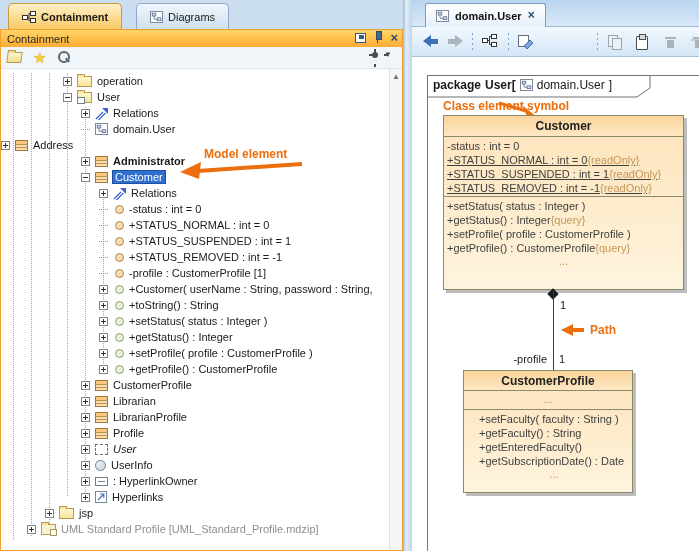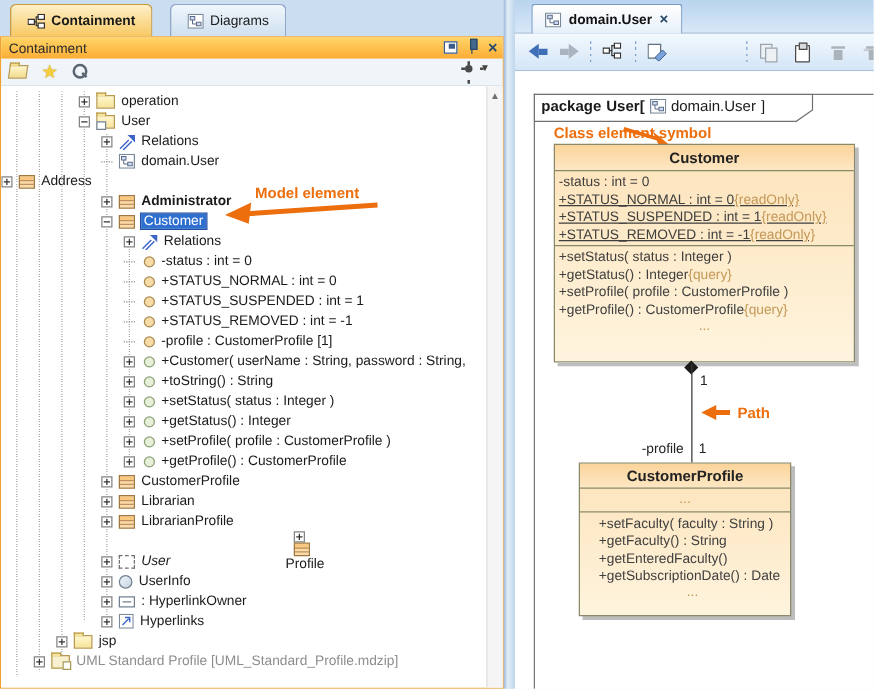--- a/index.html
+++ b/index.html
@@ -318,21 +318,21 @@
             <div class="trow" style="padding-left: 80px;">
               <span class="exp plus"></span>
               <span class="ticon i-class"></span>
               <span class="tlabel">Librarian</span>
             </div>
             <div class="trow" style="padding-left: 80px;">
               <span class="exp plus"></span>
               <span class="ticon i-class"></span>
               <span class="tlabel">LibrarianProfile</span>
             </div>
-            <div class="trow" style="padding-left: 80px; flex-direction: column;">
+            <div class="trow" style="padding-left: 80px;">
               <span class="exp plus"></span>
               <span class="ticon i-class"></span>
               <span class="tlabel">Profile</span>
             </div>
             <div class="trow" style="padding-left: 80px;">
               <span class="exp plus"></span>
               <span class="ticon i-dashed"></span>
               <span class="tlabel it">User</span>
             </div>
             <div class="trow" style="padding-left: 80px;">

